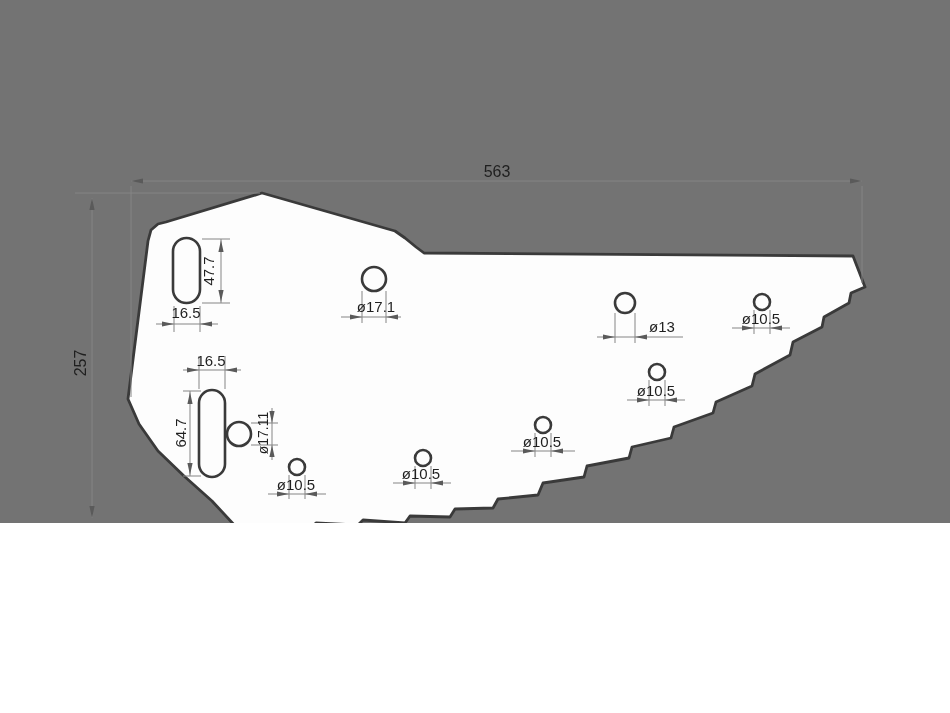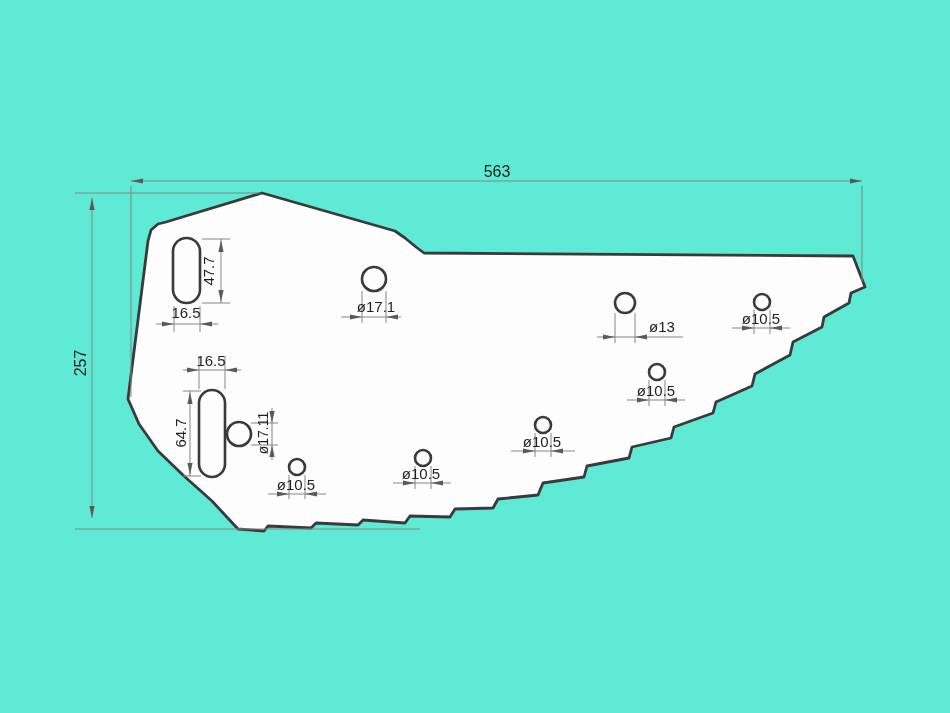--- a/index.html
+++ b/index.html
@@ -1,17 +1,17 @@
 <!DOCTYPE html>
 <html><head>
 <meta charset="utf-8">
 <style>
   html,body{margin:0;padding:0;}
   body{background:#ffffff;font-family:"Liberation Sans",sans-serif;}
-  #canvas{position:relative;width:950px;height:713px;background:#5eead4;overflow:hidden;}
+  #canvas{position:relative;width:950px;height:523px;background:#737373;overflow:hidden;}
   #drawing{position:absolute;left:0;top:0;}
   .outline{fill:#fdfdfd;stroke:#3a3a3a;stroke-width:2.8;stroke-linejoin:round;stroke-linecap:round;}
   .hole{fill:none;stroke:#3a3a3a;stroke-width:2.6;}
   .dim{stroke:#858585;stroke-width:1;fill:none;}
   .arrowhead{fill:#5a5a5a;stroke:none;}
   .dim-text{fill:#1f1f1f;}
 </style>
 </head>
 <body>
 

